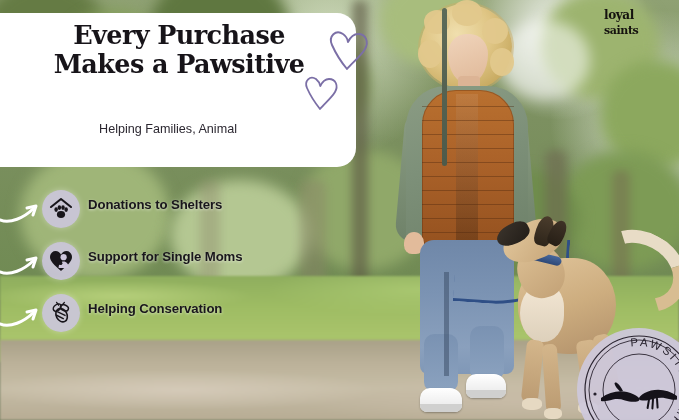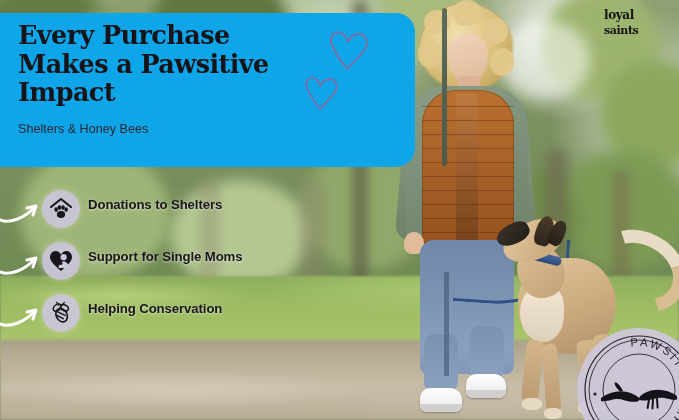--- a/index.html
+++ b/index.html
@@ -169,23 +169,24 @@
     border-radius:50%;transform:rotate(28deg);
   }
   .d-leg{
     position:absolute;background:linear-gradient(180deg,#d4b68b,#bb9b72);
     border-radius:6px;
   }
   .d-paw{position:absolute;background:#e6d9c2;border-radius:40%;}
 
   
   .card{
-    position:absolute;left:0;top:13px;width:415px;height:154px;
-    background:#0ea5e9;
+    position:absolute;left:0;top:13px;width:356px;height:154px;
+    background:#ffffff;
     border-radius:0 19px 19px 0;
+    text-align:center;
   }
   .card-h1{
     position:absolute;left:18px;top:8px;width:322px;
     font-family:"DejaVu Serif", serif;
     font-weight:700;font-size:25.5px;line-height:28.5px;
     letter-spacing:-0.6px;color:#171419;
   }
   .card-sub{
     position:absolute;left:18px;top:106px;width:300px;
     font-family:"Liberation Sans", sans-serif;
@@ -318,24 +319,23 @@
       <div class="d-ear"></div>
       <div class="d-ear2"></div>
       <div class="d-muzzle"></div>
     </div>
   </div>
 
   <div class="card">
     <div class="card-h1">
       <div>Every Purchase</div>
       <div>Makes a Pawsitive</div>
-      <div>Impact</div>
     </div>
     <div class="card-sub">
-      <div>Shelters &amp; Honey Bees</div>
+      <div>Helping Families, Animal</div>
     </div>
   </div>
 
   <svg class="heart-doodle" style="left:323px;top:25px;" width="50" height="48" viewBox="0 0 50 48">
     <path d="M9 20 C5 11 13 4 20 9 C23 11 24.5 14 25 17 C27 13 30 9 35 9 C43 9 46 17 42 24 C38 31 29 38 24 44 C19 38 13 29 9 20 Z" fill="none" stroke="#7b6fa6" stroke-width="1.9" stroke-linecap="round" stroke-linejoin="round"></path>
   </svg>
   <svg class="heart-doodle" style="left:300px;top:72px;" width="42" height="40" viewBox="0 0 42 40">
     <path d="M7 16 C4 9 10 3 16 7 C18.5 9 19.8 11.5 20.3 14 C22 10.5 24.5 7 29 7 C36 7 38.5 14 35 20 C31.5 26 24 32 20 37 C16 32 10.5 24 7 16 Z" fill="none" stroke="#7b6fa6" stroke-width="1.8" stroke-linecap="round" stroke-linejoin="round"></path>
   </svg>
 

